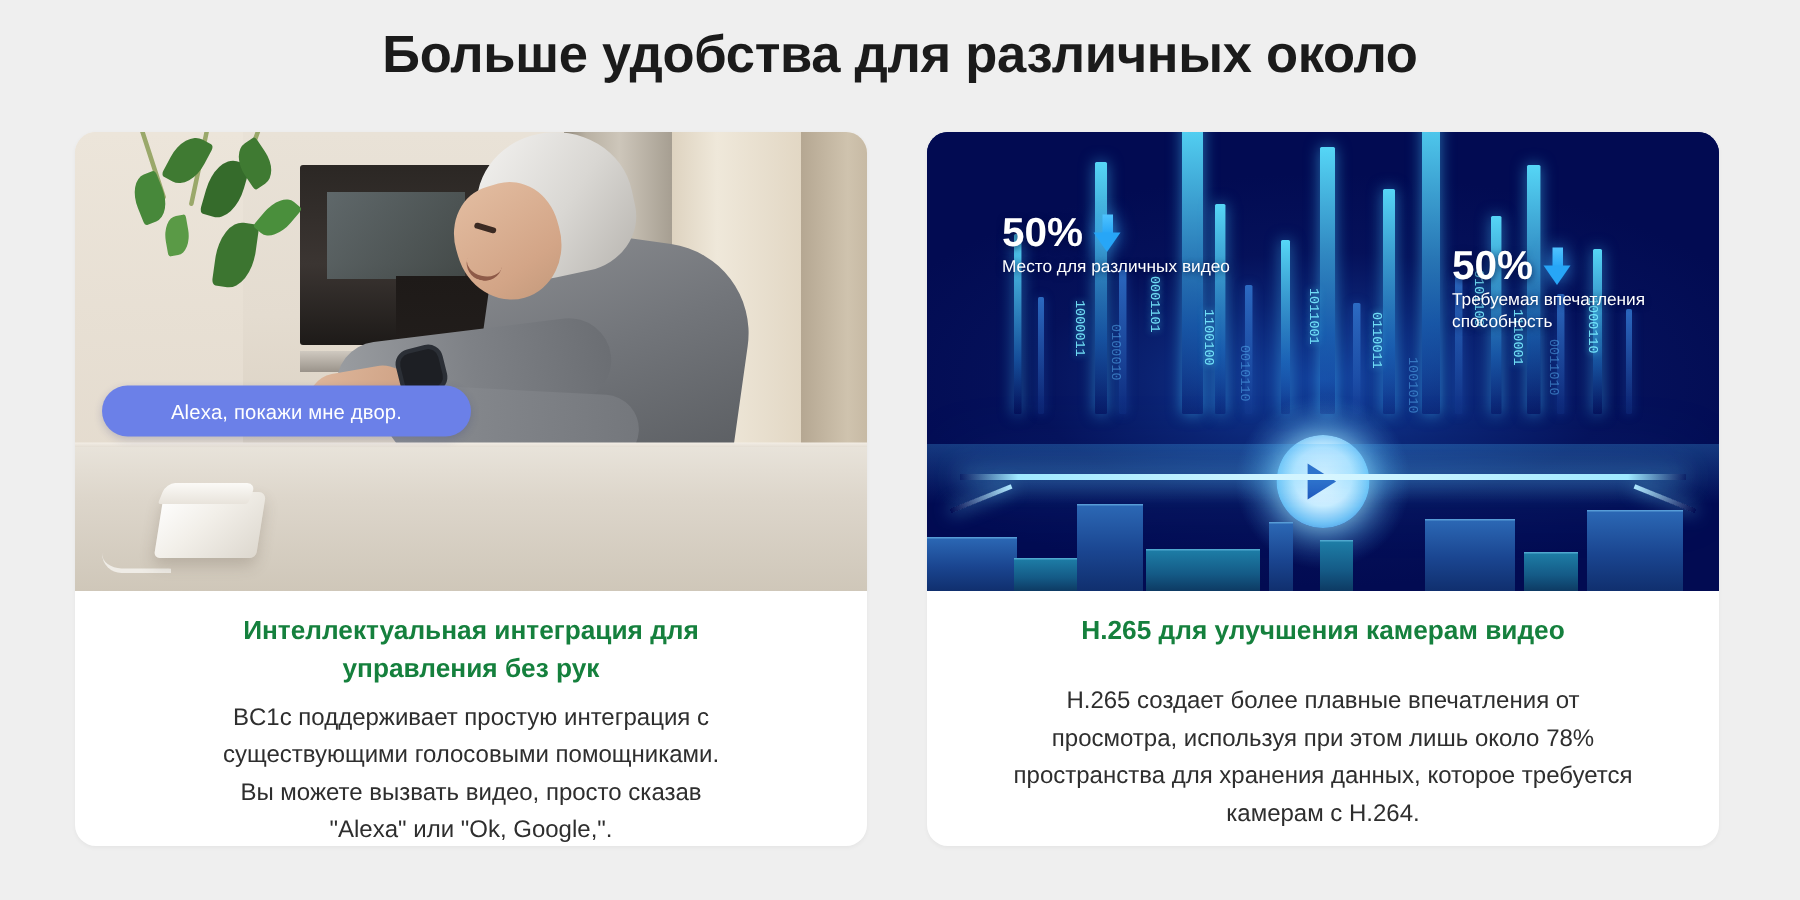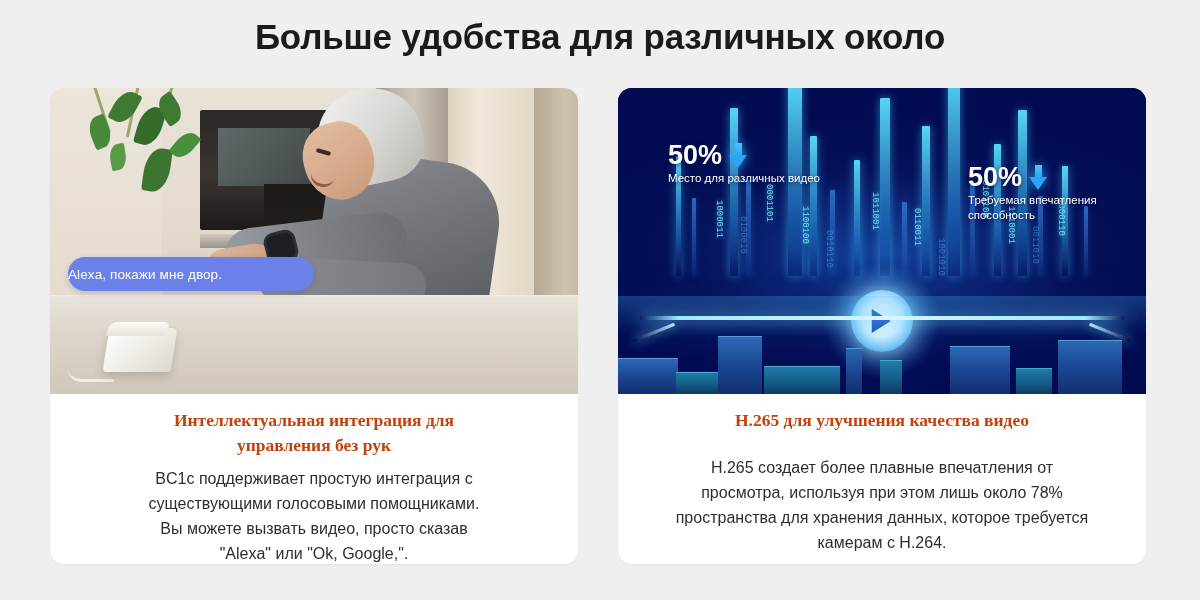--- a/index.html
+++ b/index.html
@@ -59,25 +59,24 @@
   .card-body {
     flex: 1 1 auto;
     padding: 14px 22px 18px 22px;
     text-align: center;
     display: flex;
     flex-direction: column;
   }
   .card-heading {
     font-size: 17.5px;
     font-weight: bold;
-    color: #c2410c;
+    color: #15803d;
     line-height: 25px;
     margin: 0 0 8px 0;
     white-space: pre-line;
-    font-family: Liberation Serif, serif;
   }
   .card-text {
     font-size: 16px;
     color: #2e2e2e;
     line-height: 25px;
     margin: 0;
     white-space: pre-line;
   }
   .card-right .card-heading { margin-bottom: 22px; }
 
@@ -215,21 +214,21 @@
   .speech-bubble {
     position: absolute;
     left: 18px;
     top: 169px;
     width: 246px;
     height: 34px;
     background: #6b80e8;
     border-radius: 17px;
     display: flex;
     align-items: center;
-    justify-content: flex-start;
+    justify-content: center;
     color: #ffffff;
     font-size: 13.5px;
     letter-spacing: .1px;
     box-shadow: 0 2px 6px rgba(40,50,120,.22);
   }
 
   
   
   
   .datacity {
@@ -487,21 +486,21 @@
             </span>
           </div>
           <div class="stat-caption">Требуемая впечатления
 способность</div>
         </div>
 
       </div>
     </div>
 
     <div class="card-body">
-      <div class="card-heading">H.265 для улучшения качества видео</div>
+      <div class="card-heading">H.265 для улучшения камерам видео</div>
       <div class="card-text">H.265 создает более плавные впечатления от
 просмотра, используя при этом лишь около 78%
 пространства для хранения данных, которое требуется
 камерам с H.264.</div>
     </div>
   </div>
 
 </div>
 
 </body></html>

